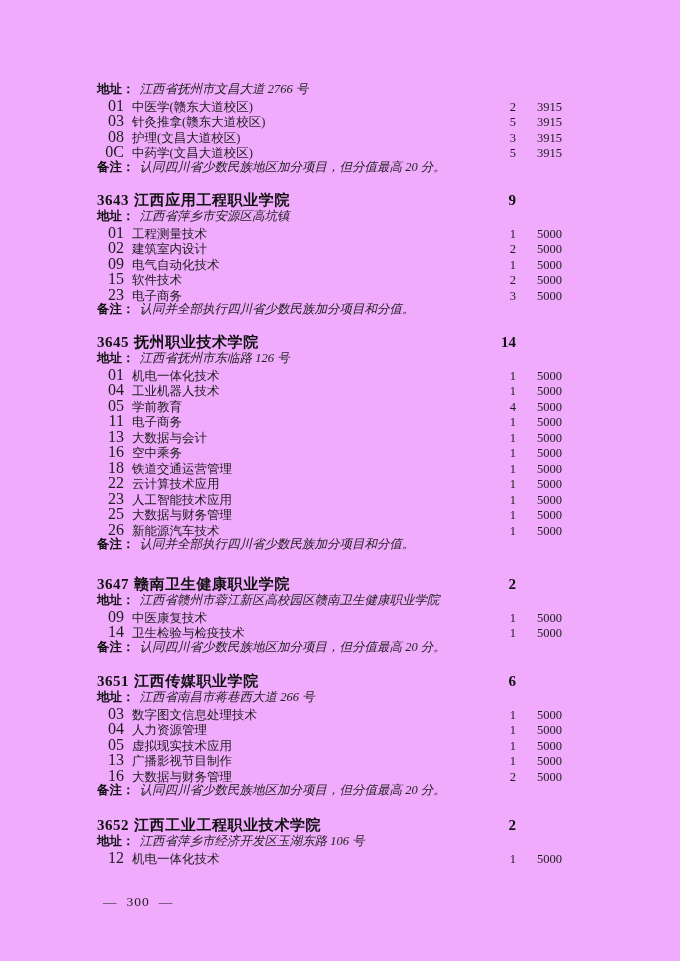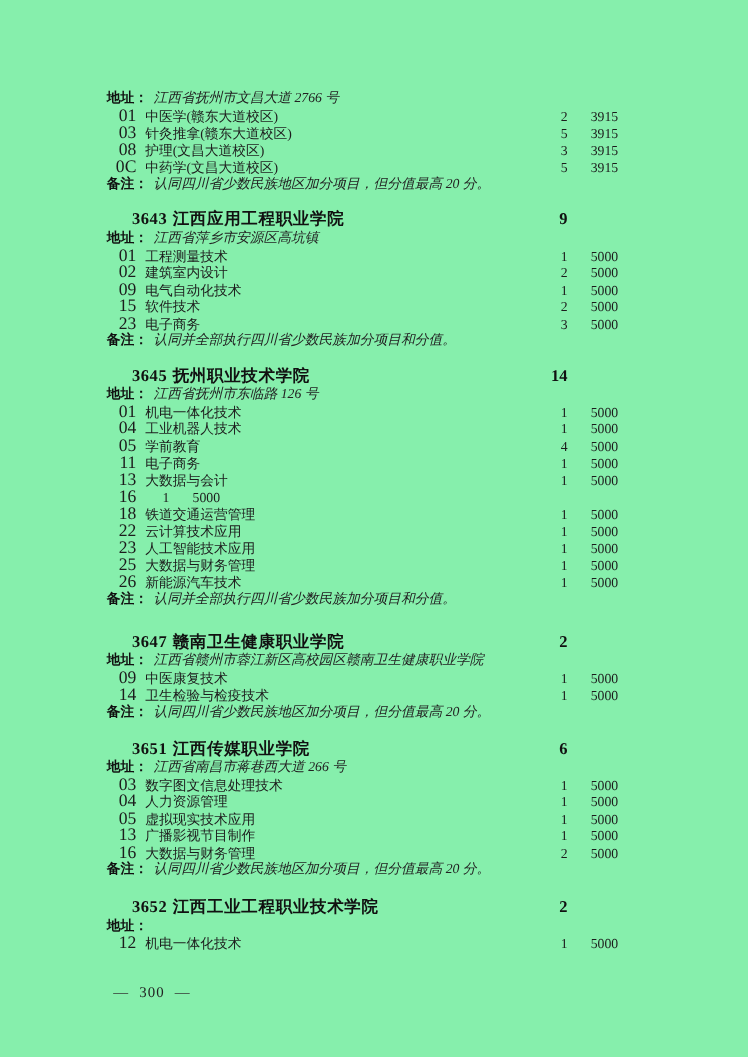--- a/index.html
+++ b/index.html
@@ -4,29 +4,29 @@
 <style>
   html,body { margin:0; padding:0; }
   body {
     width:680px; height:961px;
     background:#ffffff;
     position:relative;
     font-family:"Liberation Serif", serif;
     color:#1c1c1c;
     overflow:hidden;
   }
-  .page { position:absolute; inset:0; background:#86efac; }
+  .page { position:absolute; inset:0; background:#f0abfc; }
   .section { position:absolute; left:97px; width:465px; }
   .row {
     display:flex; align-items:baseline;
     height:15.5px; line-height:15.5px;
     font-size:12.5px;
     white-space:nowrap;
   }
-  .row.hdr { height:18px; line-height:18px; font-size:15px; font-weight:bold; color:#111;margin-left:23px; }
+  .row.hdr { height:18px; line-height:18px; font-size:15px; font-weight:bold; color:#111; }
   .hdr-code { font-family:"Liberation Serif", serif; width:37px; letter-spacing:0.5px; }
   .hdr-name { font-family:"Liberation Sans", sans-serif; flex:1; letter-spacing:0.6px; }
   .hdr-total { font-family:"Liberation Serif", serif; width:30px; text-align:right; font-weight:bold; }
   .lbl {
     font-family:"Liberation Sans", sans-serif;
     font-weight:bold; font-size:12.5px; color:#111;
   }
   .kai { font-style:italic; margin-left:5px; color:#222; }
   .m-code { width:20px; margin-left:7px; font-size:16px; text-align:right; }
   .m-name { flex:1; margin-left:8px;font-family:Liberation Serif, serif; }
@@ -162,20 +162,21 @@
           <span class="col-f">5000</span>
         </div>
         <div class="row">
           <span class="m-code">13</span>
           <span class="m-name">大数据与会计</span>
           <span class="col-q">1</span>
           <span class="col-f">5000</span>
         </div>
         <div class="row">
           <span class="m-code">16</span>
+          <span class="m-name">空中乘务</span>
           <span class="col-q">1</span>
           <span class="col-f">5000</span>
         </div>
         <div class="row">
           <span class="m-code">18</span>
           <span class="m-name">铁道交通运营管理</span>
           <span class="col-q">1</span>
           <span class="col-f">5000</span>
         </div>
         <div class="row">
@@ -283,20 +284,21 @@
       </div>
       <div class="section" style="top: 816px;">
         <div class="row hdr">
           <span class="hdr-code">3652</span>
           <span class="hdr-name">江西工业工程职业技术学院</span>
           <span class="hdr-total">2</span>
           <span class="spacer-f"></span>
         </div>
         <div class="row">
           <span class="lbl">地址：</span>
+          <span class="kai">江西省萍乡市经济开发区玉湖东路 106 号</span>
         </div>
         <div class="row">
           <span class="m-code">12</span>
           <span class="m-name">机电一体化技术</span>
           <span class="col-q">1</span>
           <span class="col-f">5000</span>
         </div>
       </div>
     </div>
   <div class="footer">

